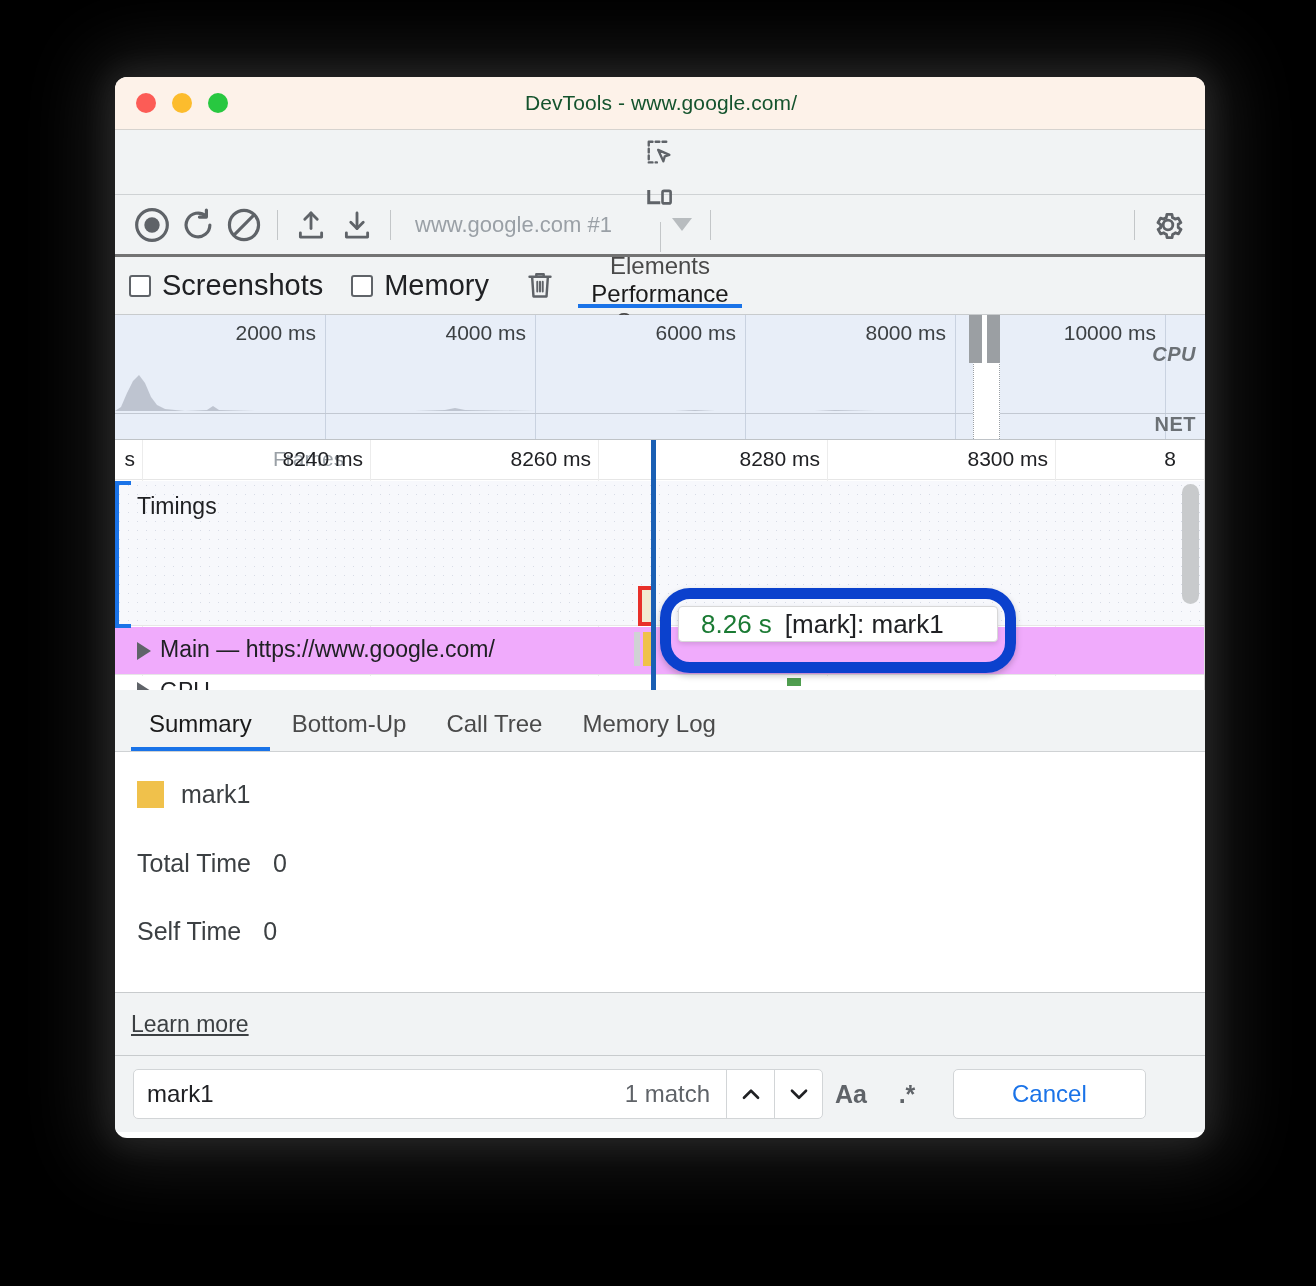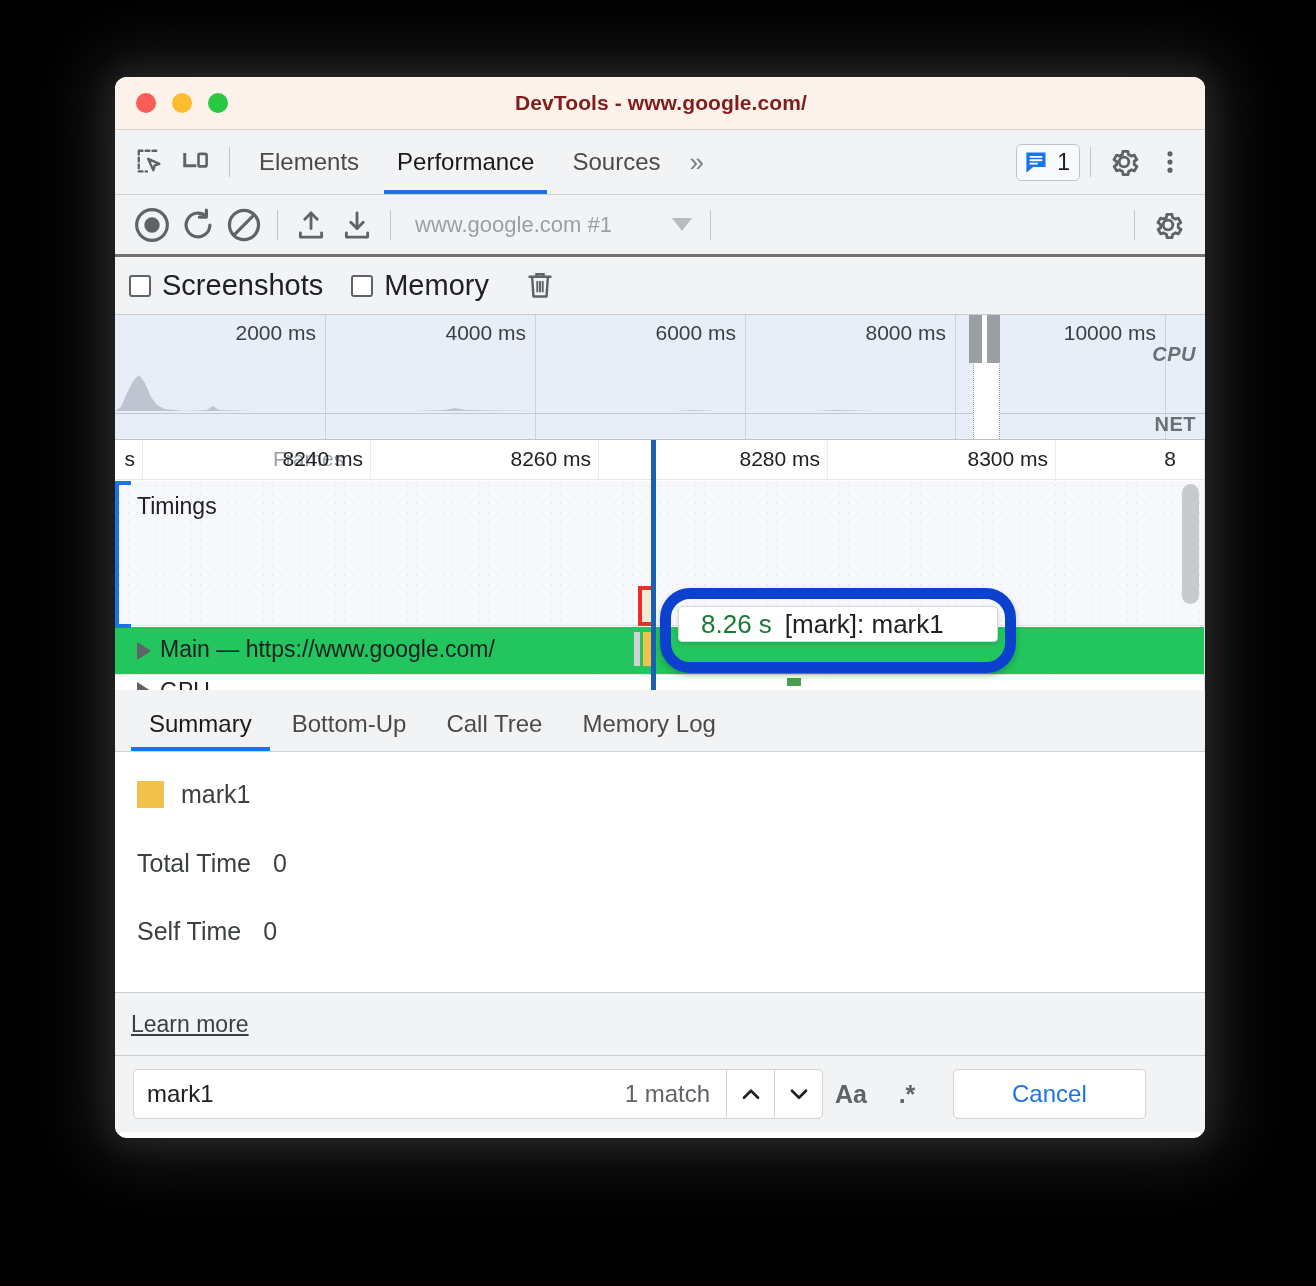--- a/index.html
+++ b/index.html
@@ -29,30 +29,31 @@
     border-bottom: 1px solid #d6d3cf;
     display: flex; align-items: center;
   }
   .lights { display: flex; gap: 16px; padding-left: 21px; }
   .light { width: 20px; height: 20px; border-radius: 50%; }
   .light.red { background: #fc5c56; }
   .light.yellow { background: #fcbc2d; }
   .light.green { background: #28c840; }
   .win-title {
     position: absolute; left: 2px; right: 0; text-align: center;
-    font-size: 21px; font-weight: bold; color: #7f1d1d;
+    font-size: 21px; font-weight: normal; color: #14532d;
     letter-spacing: 0.1px;
   }
 
   
   .tabstrip {
     height: 65px; background: #f1f3f4;
     border-bottom: 1px solid #cfd2d4;
     display: flex; align-items: center; padding: 0 12px;
     position: relative;
+    flex-direction: column;
   }
   .icon-btn {
     width: 46px; height: 46px;
     display: flex; align-items: center; justify-content: center;
     flex: 0 0 auto;
   }
   .vsep { width: 1px; height: 30px; background: #c3c6c8; margin: 0 10px; flex: 0 0 auto; }
   .tab {
     font-size: 24px; color: #4a4a4a;
     padding: 0 19px; height: 64px;
@@ -149,21 +150,21 @@
   .fl-gridline { position: absolute; top: 0; bottom: 0; width: 1px; background: #ececec; }
   .track-timings {
     position: absolute; left: 0; right: 0; top: 41px; height: 145px;
     background: #f7f8fc;
     background-image: radial-gradient(#d7dbe6 0.8px, transparent 0.8px);
     background-size: 9px 9px;
     border-bottom: 1px solid #e6e6e6;
   }
   .track-main {
     position: absolute; left: 0; right: 0; top: 187px; height: 48px;
-    background: #22c55e; border-bottom: 1px solid #e6e6e6;
+    background: #f0abfc; border-bottom: 1px solid #e6e6e6;
   }
   .track-gpu {
     position: absolute; left: 0; right: 0; top: 236px; height: 16px;
     background: #fff; overflow: hidden;
   }
   .track-label {
     position: absolute; left: 22px; font-size: 23px; color: #202124; white-space: nowrap;
   }
   .tri-expand {
     position: absolute; left: 22px; width: 0; height: 0;

